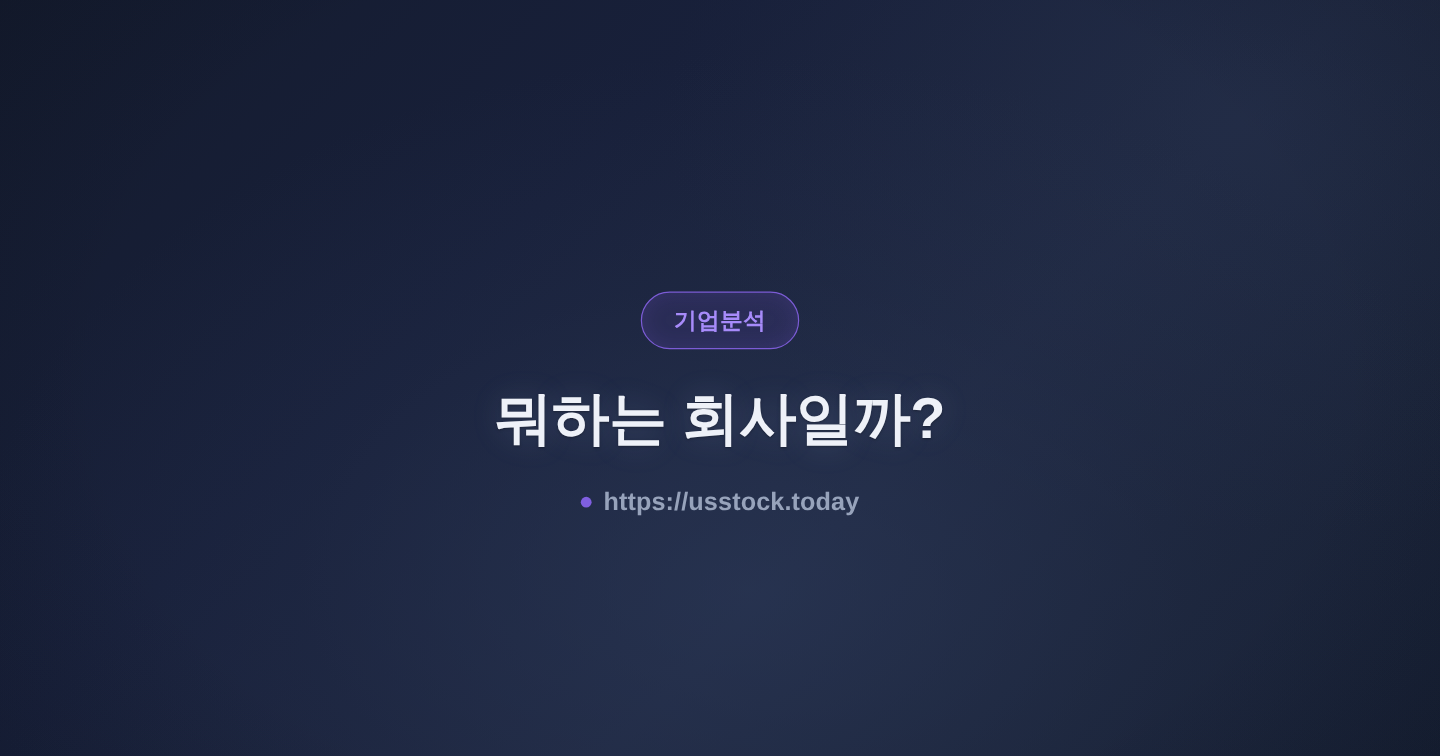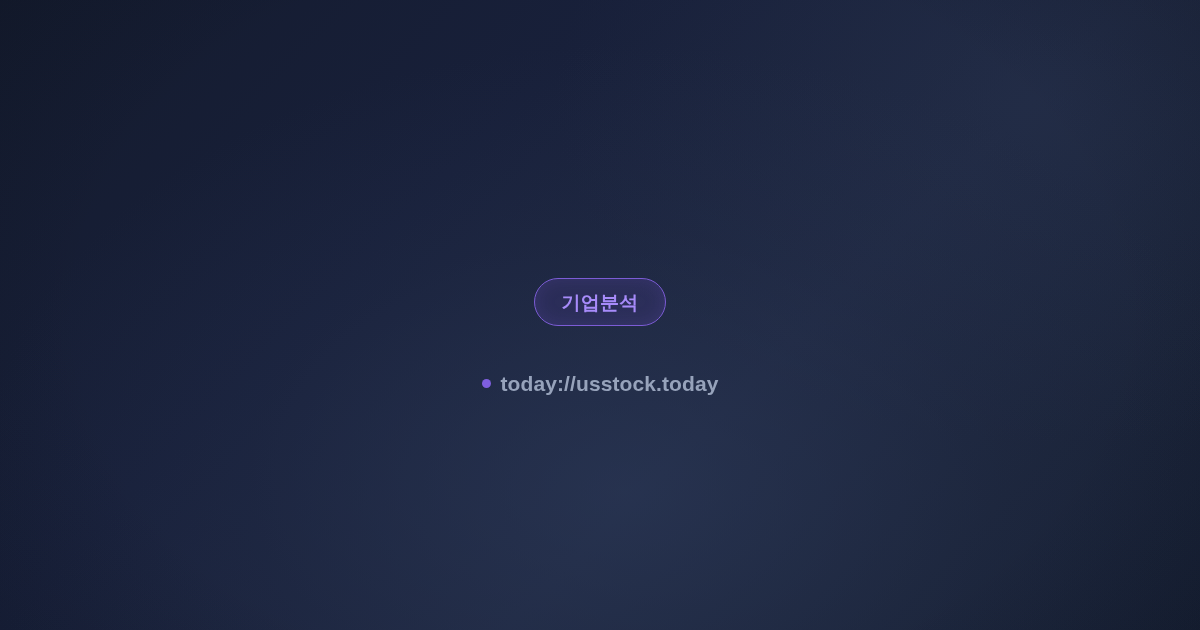--- a/index.html
+++ b/index.html
@@ -116,21 +116,22 @@
 <body>
 
 <div id="og-card">
   <div class="stage">
 
     <div class="badge">
       <span>기업분석</span>
     </div>
 
     <h1 class="title">
+      <span class="line">뭐하는 회사일까?</span>
     </h1>
 
     <div class="url-row">
       <span class="url-dot"></span>
-      <span class="url-text">today://usstock.today</span>
+      <span class="url-text">https://usstock.today</span>
     </div>
 
   </div>
 </div>
 
 </body></html>

